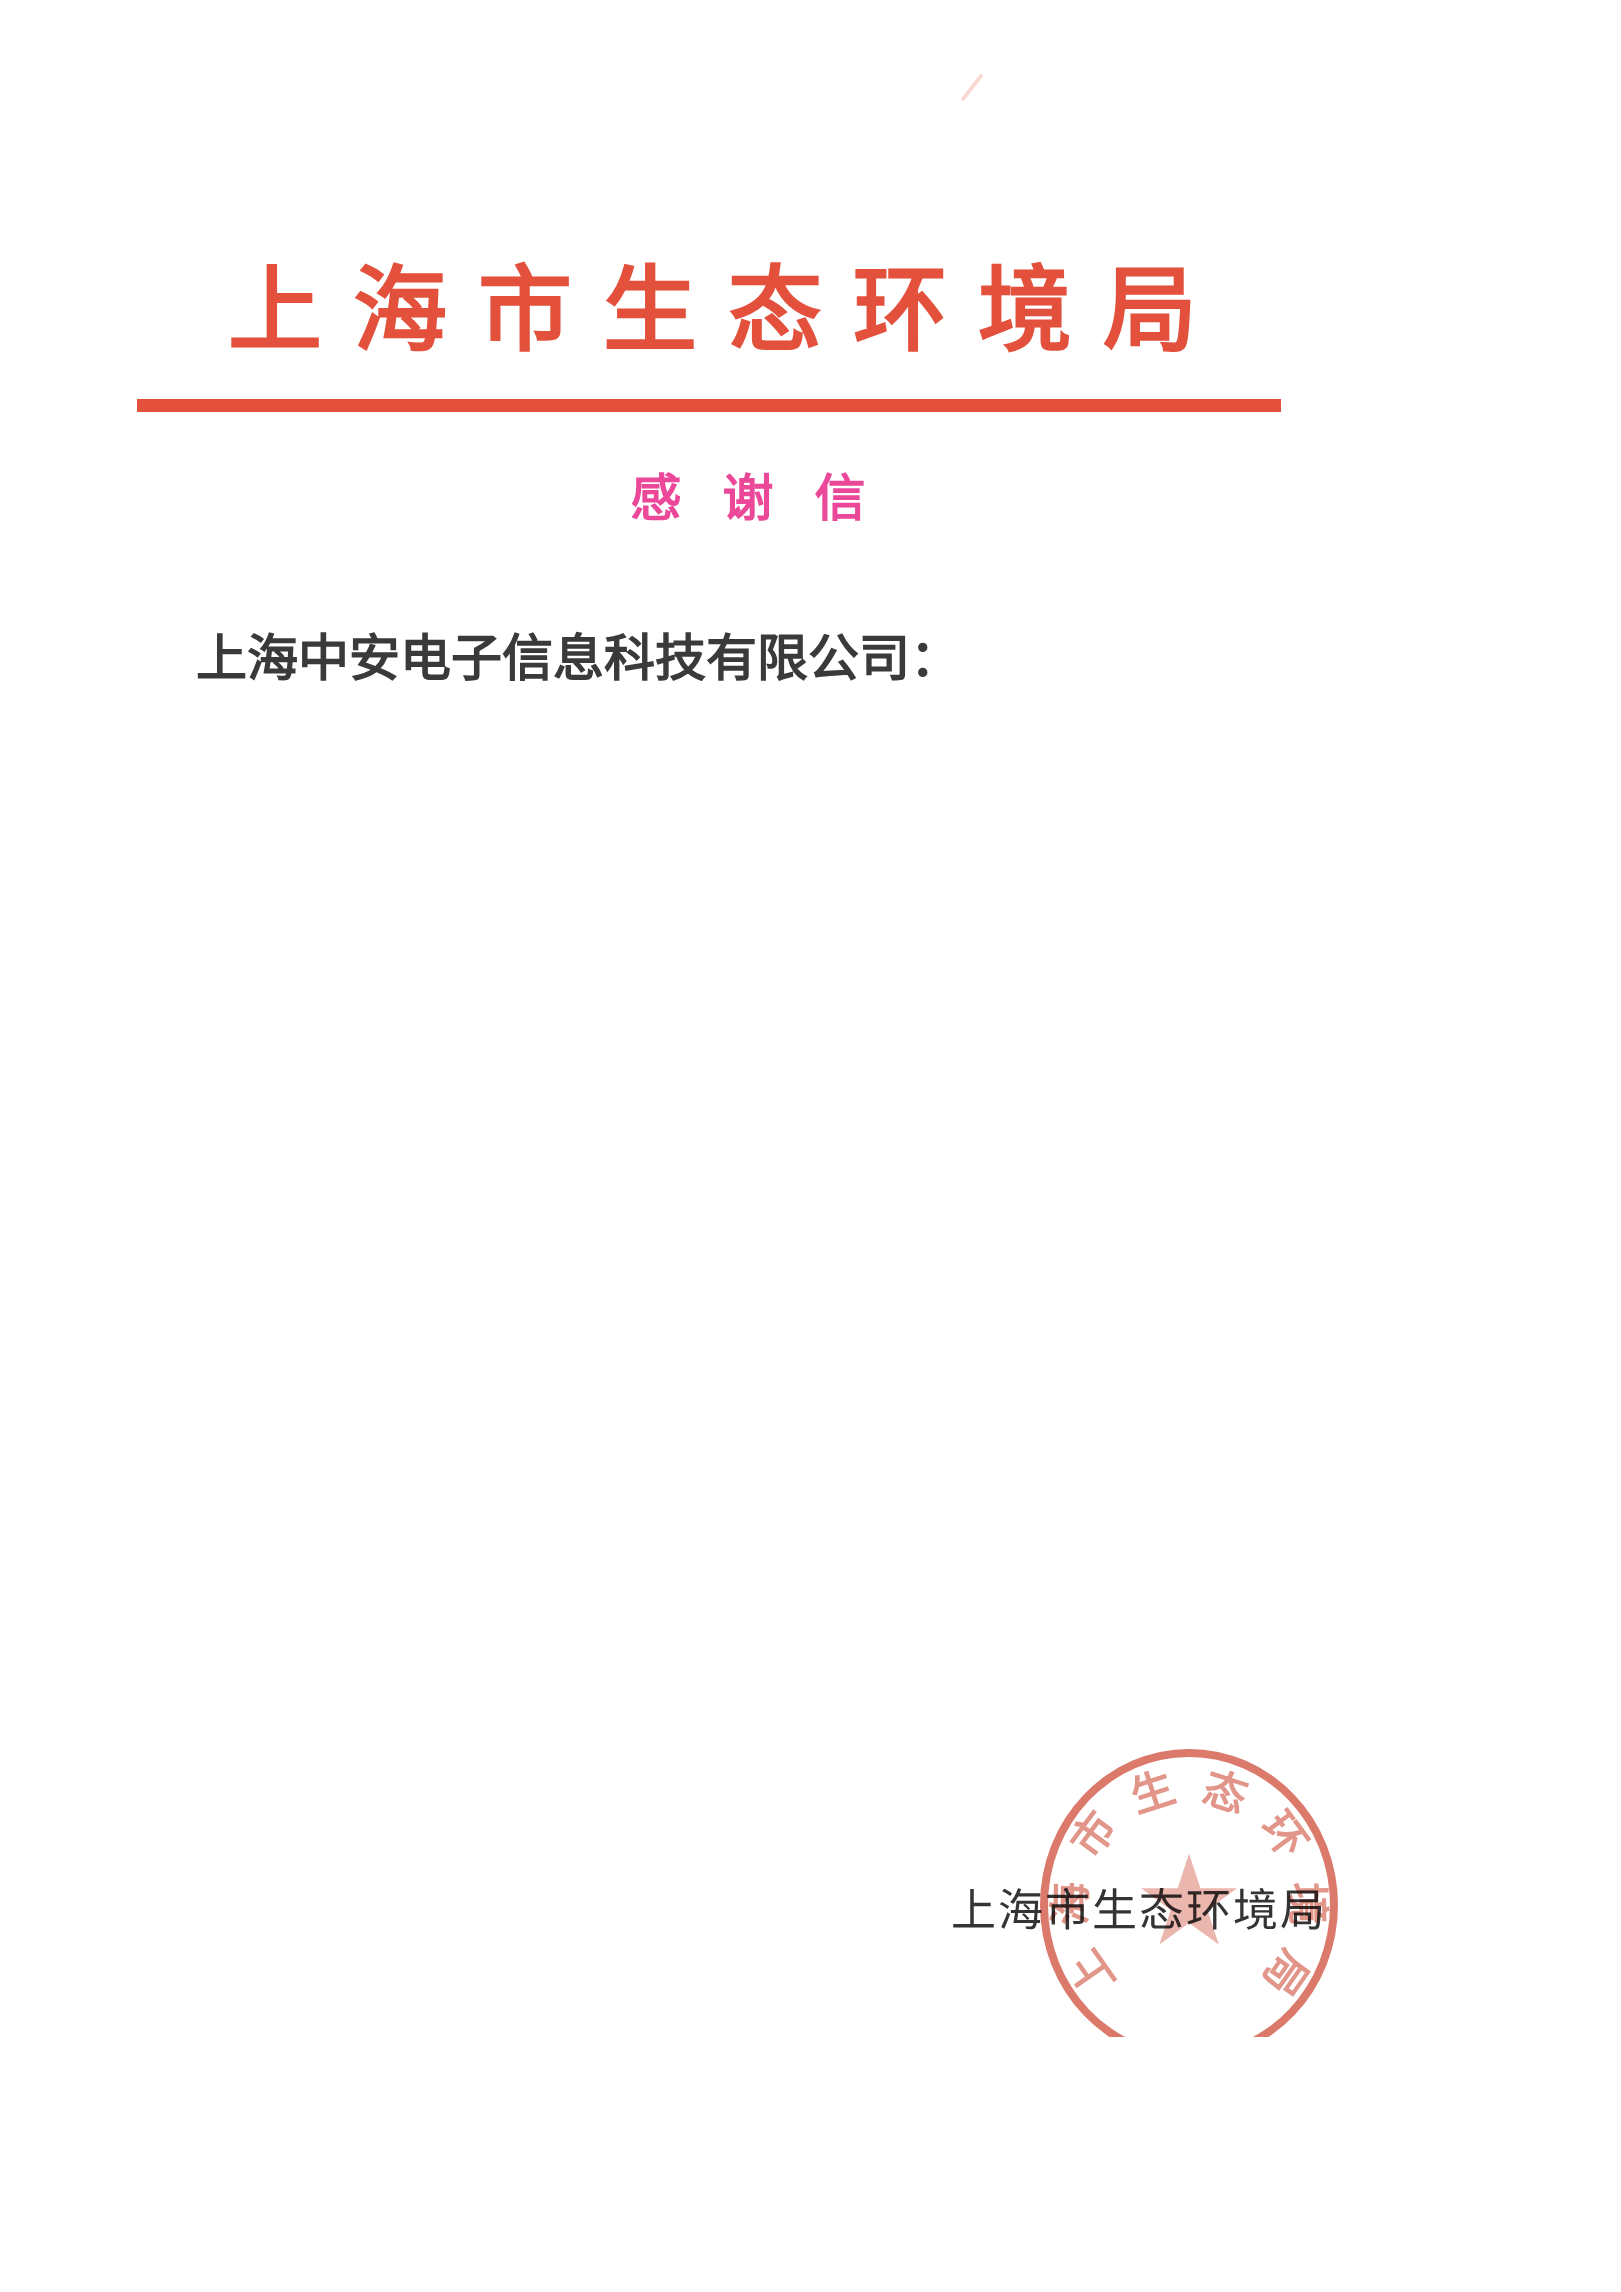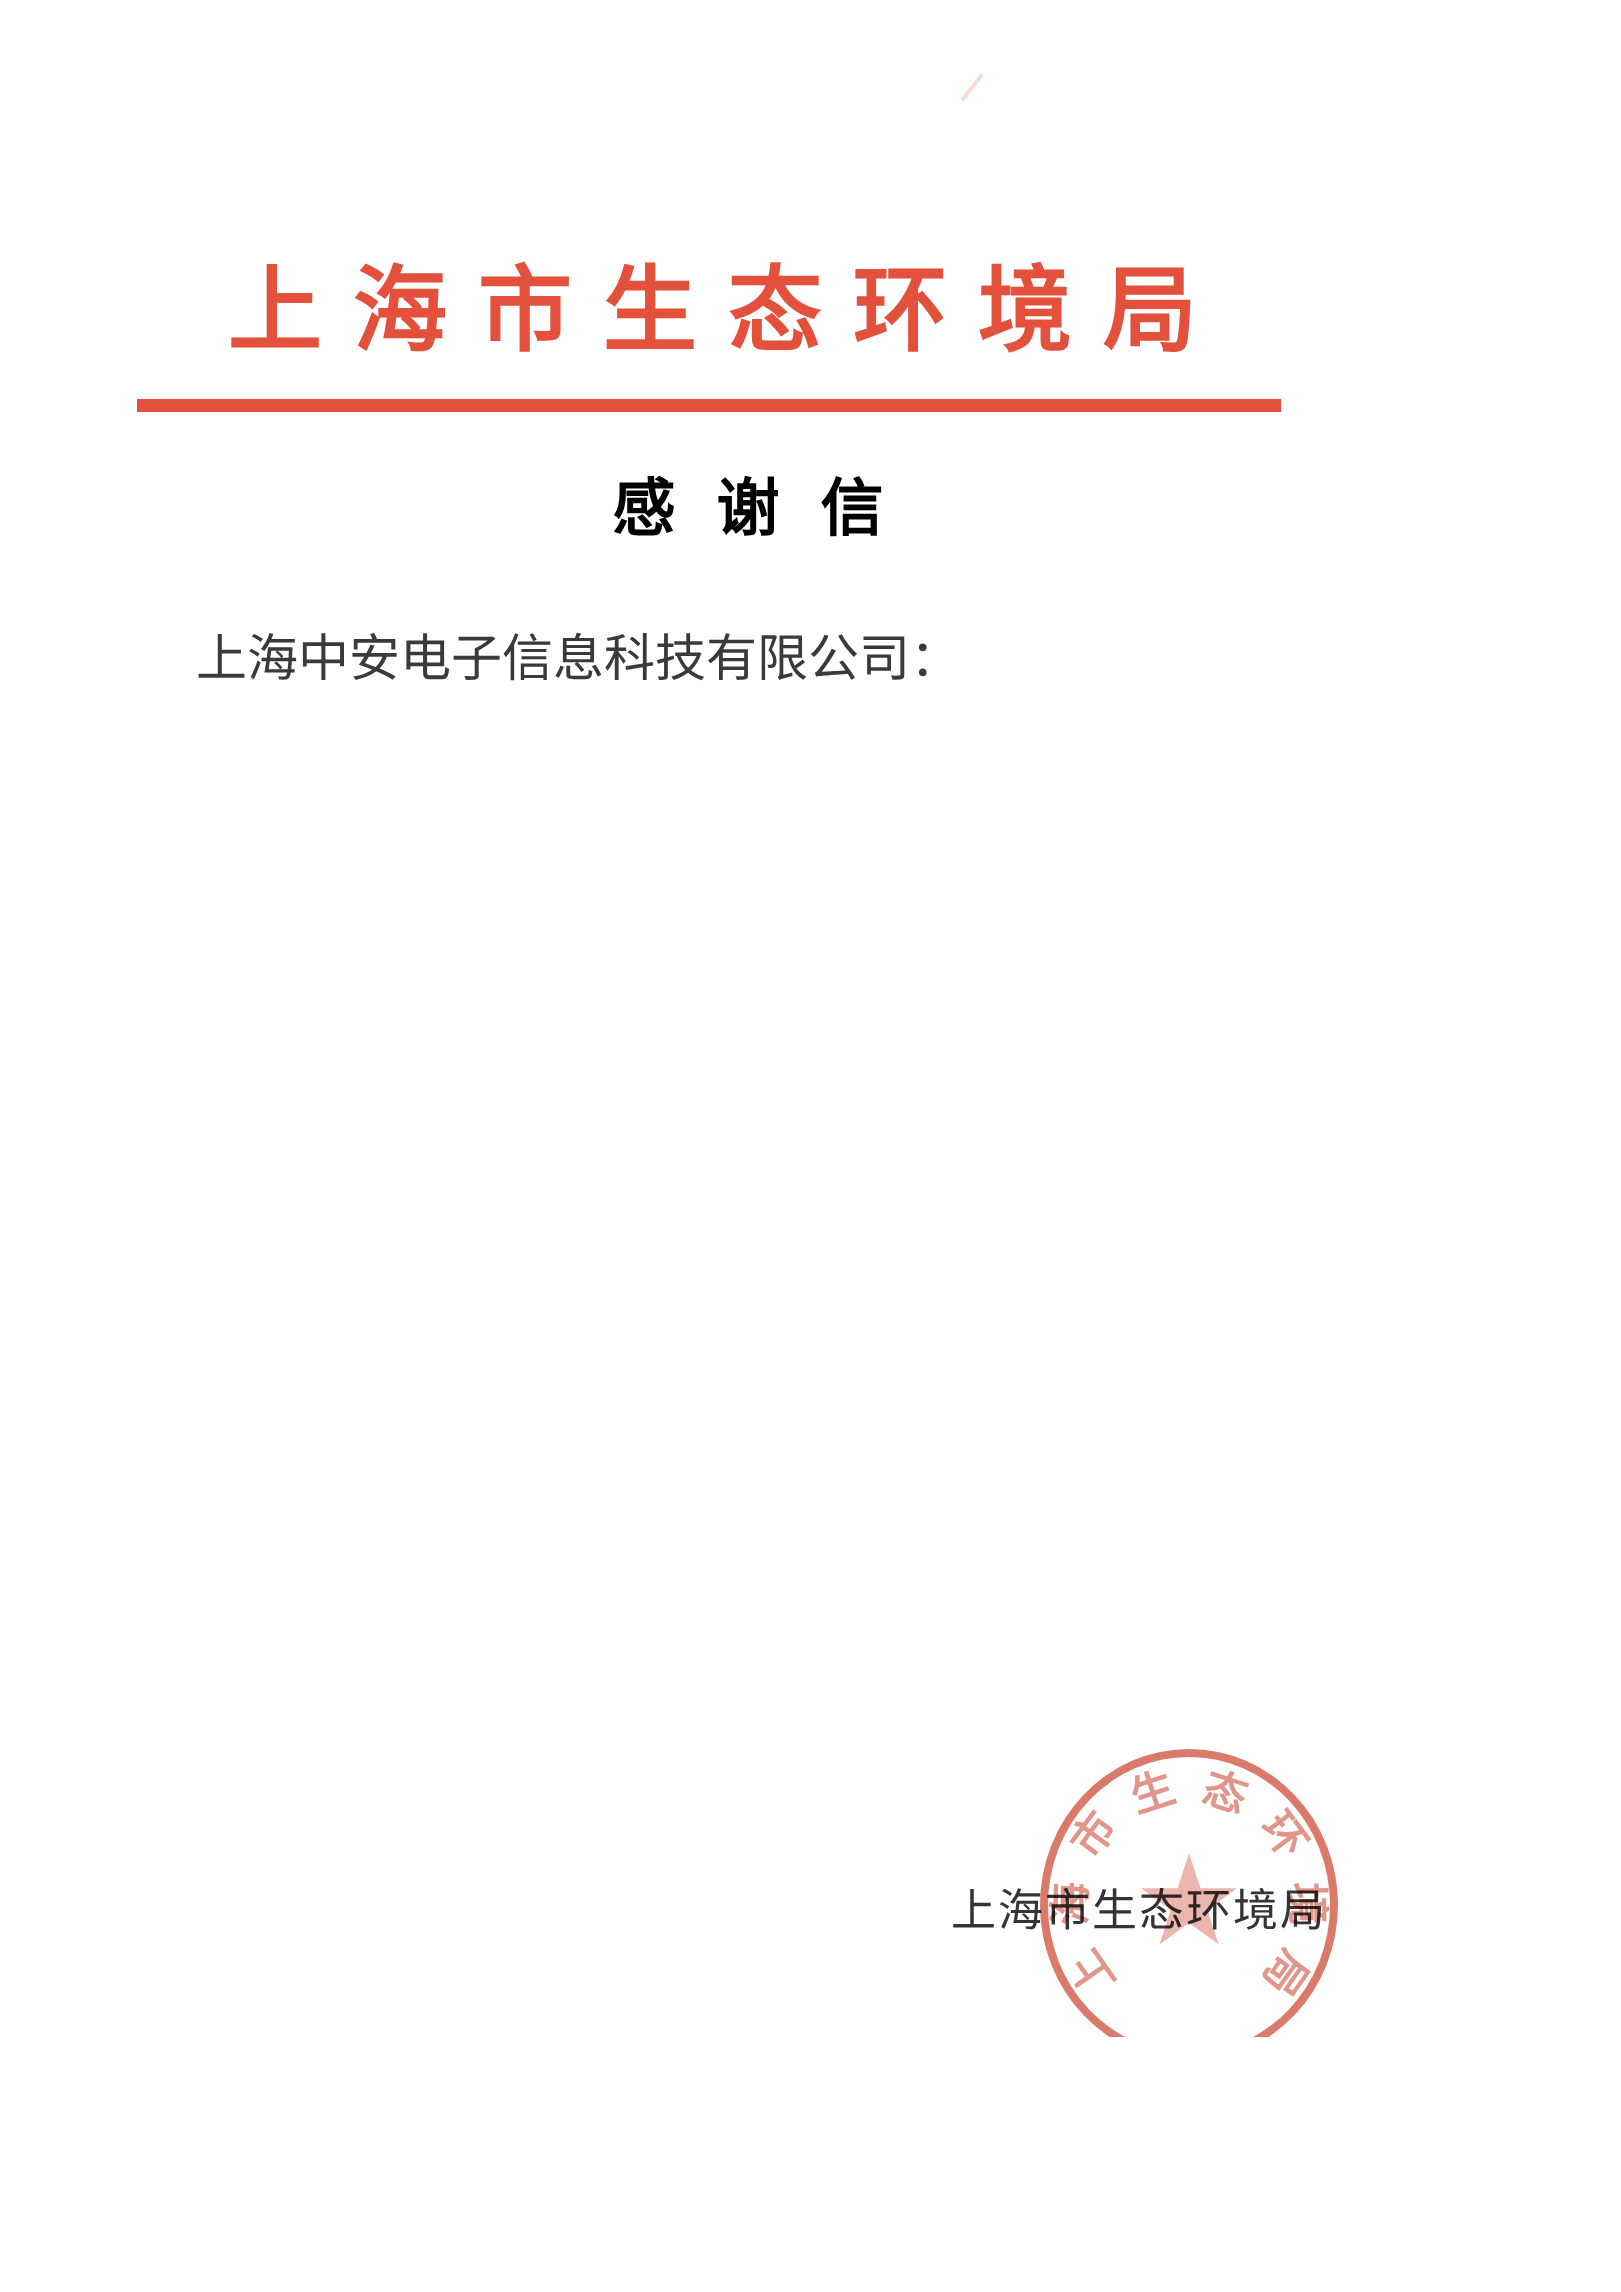--- a/index.html
+++ b/index.html
@@ -41,37 +41,38 @@
     position:absolute;
     left:137px;top:399px;
     width:1144px;height:12.7px;
     background:var(--accent);
   }
   
   .doc-title{
     position:absolute;
     left:748px;top:457px;
     transform:translateX(-50%);
-    font-size:63px;
+    font-size:51px;
     font-weight:bold;
     letter-spacing:41px;
     text-indent:41px;
     white-space:nowrap;
-    color:#000000;
+    color:#ec4899;
   }
   
   .body{
     position:absolute;
     left:196px;top:612px;
     width:1215px;
     color:var(--ink);
     font-size:51px;
     line-height:95px;
     text-align:justify;
     z-index:2;
+    font-weight:bold;
   }
   .body p{margin:0;}
   .body .para{text-indent:102px;}
   
   .signature{
     position:absolute;
     right:294px;top:1874px;
     font-size:45px;
     letter-spacing:2px;
     color:#343434;

